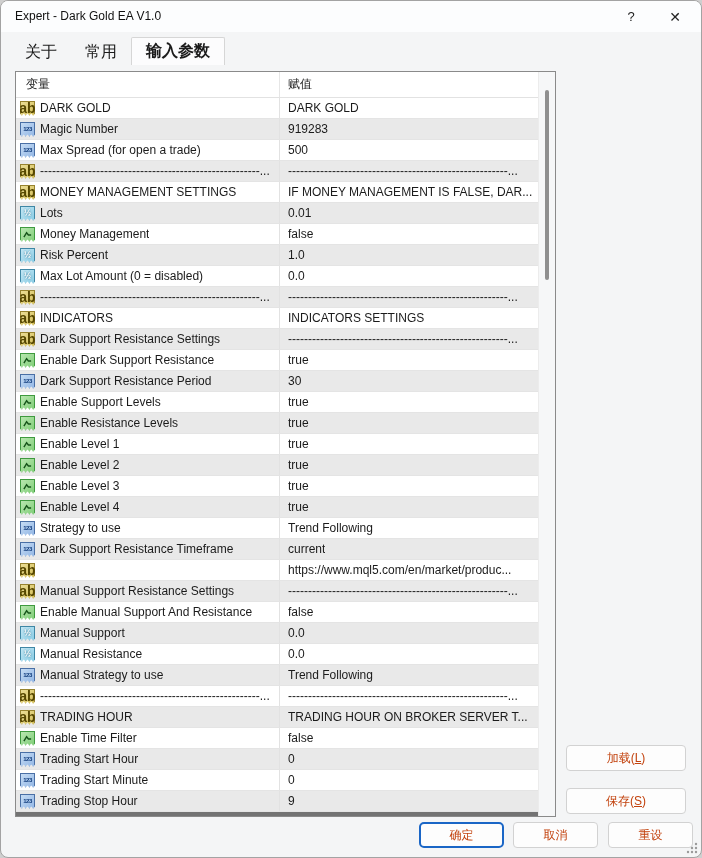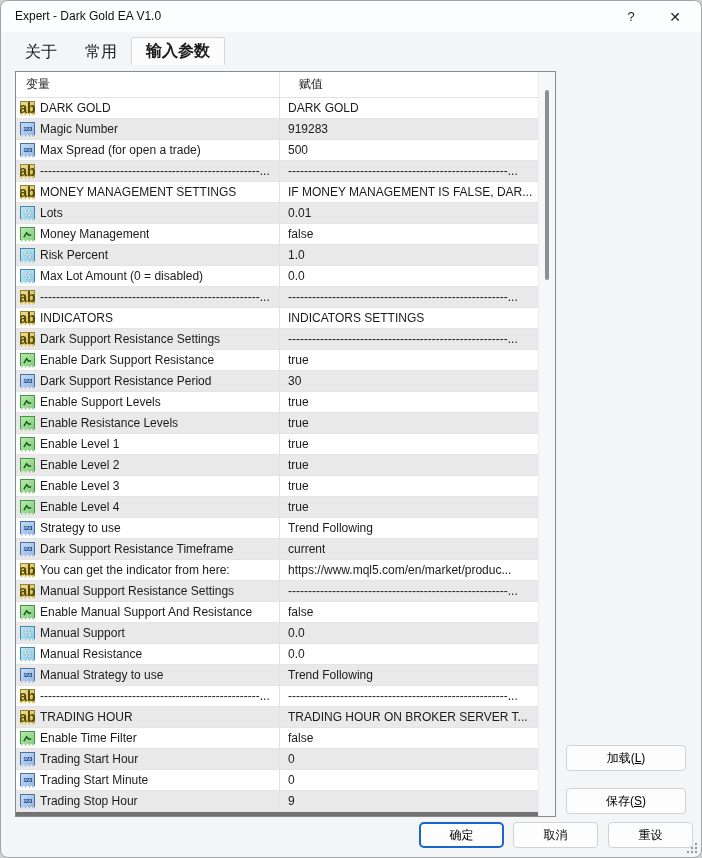--- a/index.html
+++ b/index.html
@@ -34,21 +34,21 @@
   }
   
   .param-table {
     position:absolute; left:14px; top:70px; width:541px; height:746px;
     background:#737373; border:1px solid #8a8a8a;
     display:flex; overflow:hidden;
   }
   .rows-area { flex:1; display:flex; flex-direction:column; overflow:hidden; }
   .thead { height:26px; display:flex; align-items:center; border-bottom:1px solid #e2e2e2; background:#fff; flex:0 0 auto; }
   .th-var { width:263px; padding-left:10px; }
-  .th-val { flex:1; padding-left:19px; border-left:1px solid #e6e6e6; height:100%; display:flex; align-items:center; }
+  .th-val { flex:1; padding-left:8px; border-left:1px solid #e6e6e6; height:100%; display:flex; align-items:center; }
   .prow { height:21px; flex:0 0 auto; display:flex; align-items:stretch; border-bottom:1px solid #e4e4e4; background:#fff; }
   .prow.alt { background:#e9e9e9; }
   .cell-label {
     width:263px; padding-left:4px; display:flex; align-items:center; gap:5px;
     overflow:hidden; white-space:nowrap;
   }
   .cell-value {
     flex:1; padding-left:8px; display:flex; align-items:center;
     overflow:hidden; white-space:nowrap; border-left:1px solid #e2e2e2;
   }
@@ -62,21 +62,21 @@
   .ticon.t-string  { background:linear-gradient(135deg,#ecdf9a,#d3bd55); box-shadow:inset 0 0 0 1px #97832f; color:#564700; font-size:14px; }
   .ticon.t-integer { background:linear-gradient(135deg,#cadff5,#8fb4e4); box-shadow:inset 0 0 0 1px #4a6fa5; color:#0f3a7a; font-size:6px; letter-spacing:-0.5px; }
   .ticon.t-double  { background:linear-gradient(135deg,#c8e9f5,#86cbe4); box-shadow:inset 0 0 0 1px #3f87a5; color:#ffffff; text-shadow:0 0 2px #19607e; font-size:9px; }
   .ticon.t-boolean { background:linear-gradient(135deg,#bde9b4,#7ccc74); box-shadow:inset 0 0 0 1px #3f9a3f; }
   
   .scrollbar { flex:0 0 17px; background:#f6f7f8; border-left:1px solid #ececec; position:relative; }
   .scroll-thumb { position:absolute; left:6px; top:18px; width:4px; height:190px; background:#8f8f8f; border-radius:2px; }
   
   .btn {
     position:absolute; background:#fdfdfd; border:1px solid #d2d2d2; border-radius:4px;
-    font-family:inherit; font-size:12px; color:#000000;
+    font-family:inherit; font-size:12px; color:#c2410c;
     display:flex; align-items:center; justify-content:center; cursor:default;
   }
   .btn-load  { left:565px; top:744px; width:120px; height:26px; }
   .btn-save  { left:565px; top:787px; width:120px; height:26px; }
   .btn-ok    { left:418px; top:821px; width:85px; height:26px; border:2px solid #1a66c6; border-radius:5px; }
   .btn-cancel{ left:512px; top:821px; width:85px; height:26px; }
   .btn-reset { left:607px; top:821px; width:85px; height:26px; }
   .mnemonic { text-decoration:underline; }
   
   .resize-grip { position:absolute; right:3px; bottom:3px; width:13px; height:13px; }
@@ -335,21 +335,20 @@
             <span class="ticon t-integer">123</span>
             <span>Dark Support Resistance Timeframe</span>
           </div>
           <div class="cell-value">
             <span>current</span>
           </div>
         </div>
         <div class="prow">
           <div class="cell-label">
             <span class="ticon t-string">ab</span>
-            <span>You can get the indicator from here:</span>
           </div>
           <div class="cell-value">
             <span>https://www.mql5.com/en/market/produc...</span>
           </div>
         </div>
         <div class="prow alt">
           <div class="cell-label">
             <span class="ticon t-string">ab</span>
             <span>Manual Support Resistance Settings</span>
           </div>

